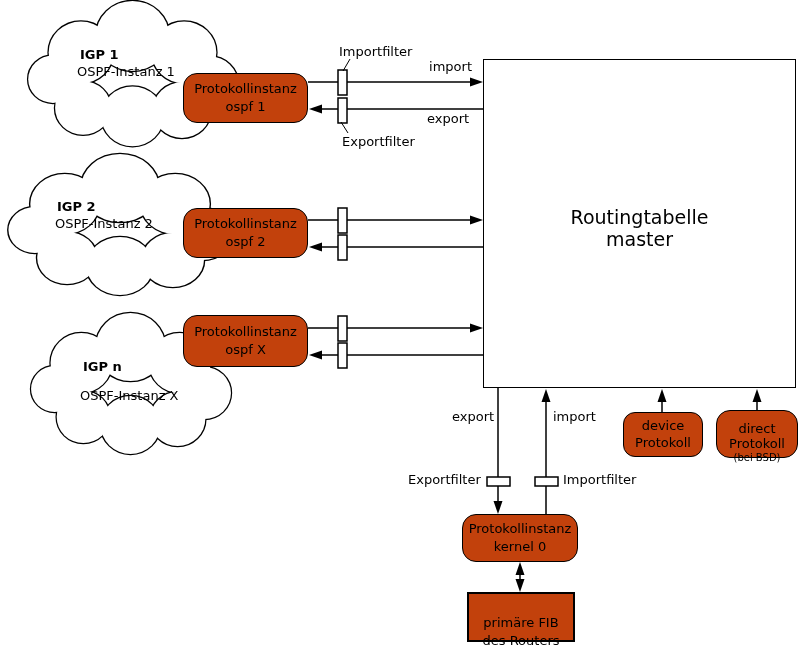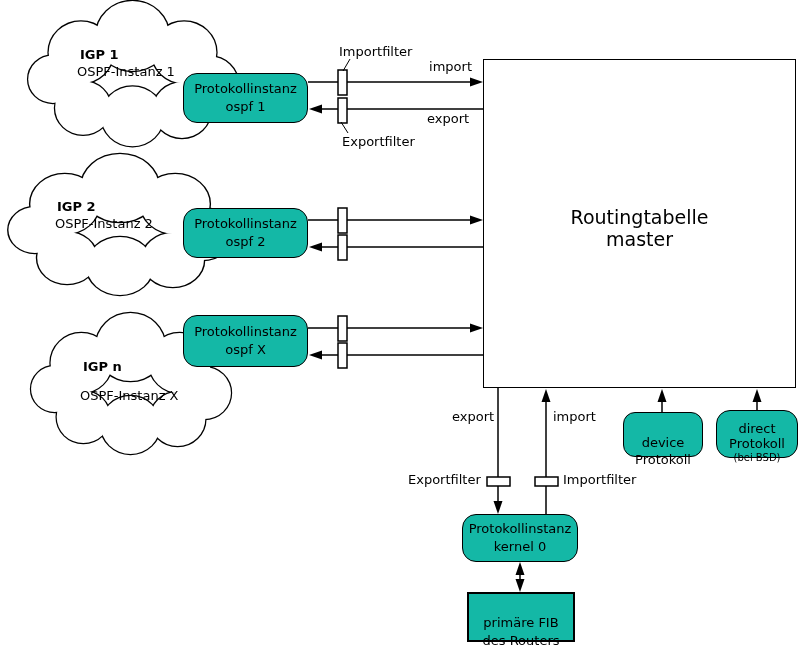--- a/index.html
+++ b/index.html
@@ -4,21 +4,21 @@
 <style>
   html,body{margin:0;padding:0;background:#fff;}
   #canvas{
     position:relative;width:800px;height:645px;background:#fff;overflow:hidden;
     font-family:"DejaVu Sans","Liberation Sans",sans-serif;color:#000;
   }
   #wires{position:absolute;left:0;top:0;width:800px;height:645px;}
   .lbl{position:absolute;font-size:13px;line-height:15px;white-space:nowrap;}
   .lbl.bold{font-weight:bold;}
   .box{
-    position:absolute;box-sizing:border-box;background:#14b8a6;
+    position:absolute;box-sizing:border-box;background:#c2410c;
     border:1.5px solid #000;text-align:center;font-size:13px;line-height:18px;
   }
   .rounded{border-radius:14px;}
   .master-box{position:absolute;box-sizing:border-box;border:1.6px solid #000;background:#fff;}
   .master-title{position:absolute;text-align:center;font-size:19px;line-height:22px;}
   .small-note{font-size:10px;line-height:12px;}
   .fib{border-width:2px;border-radius:0;}
 </style>
 </head>
 <body>
@@ -164,21 +164,21 @@
     <div>Protokollinstanz</div>
     <div>ospf X</div>
   </div>
 
   <div class="master-box" style="left:483px;top:59px;width:313px;height:329px;"></div>
   <div class="master-title" style="left:483px;top:179px;width:313px;margin-top:27px;">
     <div>Routingtabelle</div>
     <div>master</div>
   </div>
 
-  <div class="box rounded" style="left:623px;top:412px;width:80px;height:45px;border-radius:12px;padding-top:21px;line-height:17px;">
+  <div class="box rounded" style="left:623px;top:412px;width:80px;height:45px;border-radius:12px;padding-top:4px;line-height:17px;">
     <div>device</div>
     <div>Protokoll</div>
   </div>
 
   <div class="box rounded" style="left:716px;top:410px;width:82px;height:48px;padding-top:10px;line-height:15px;">
     <div>direct</div>
     <div style="line-height:16px;">Protokoll</div>
     <div class="small-note">(bei BSD)</div>
   </div>
 

